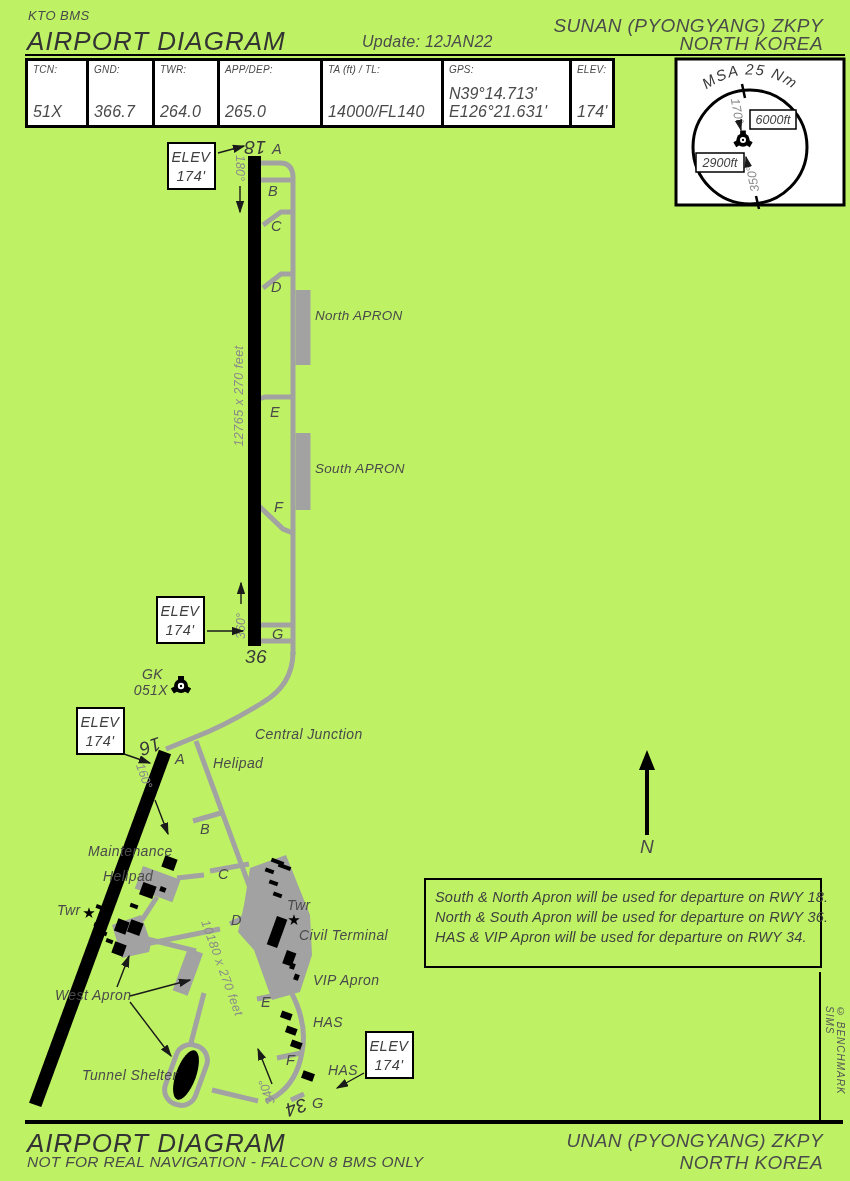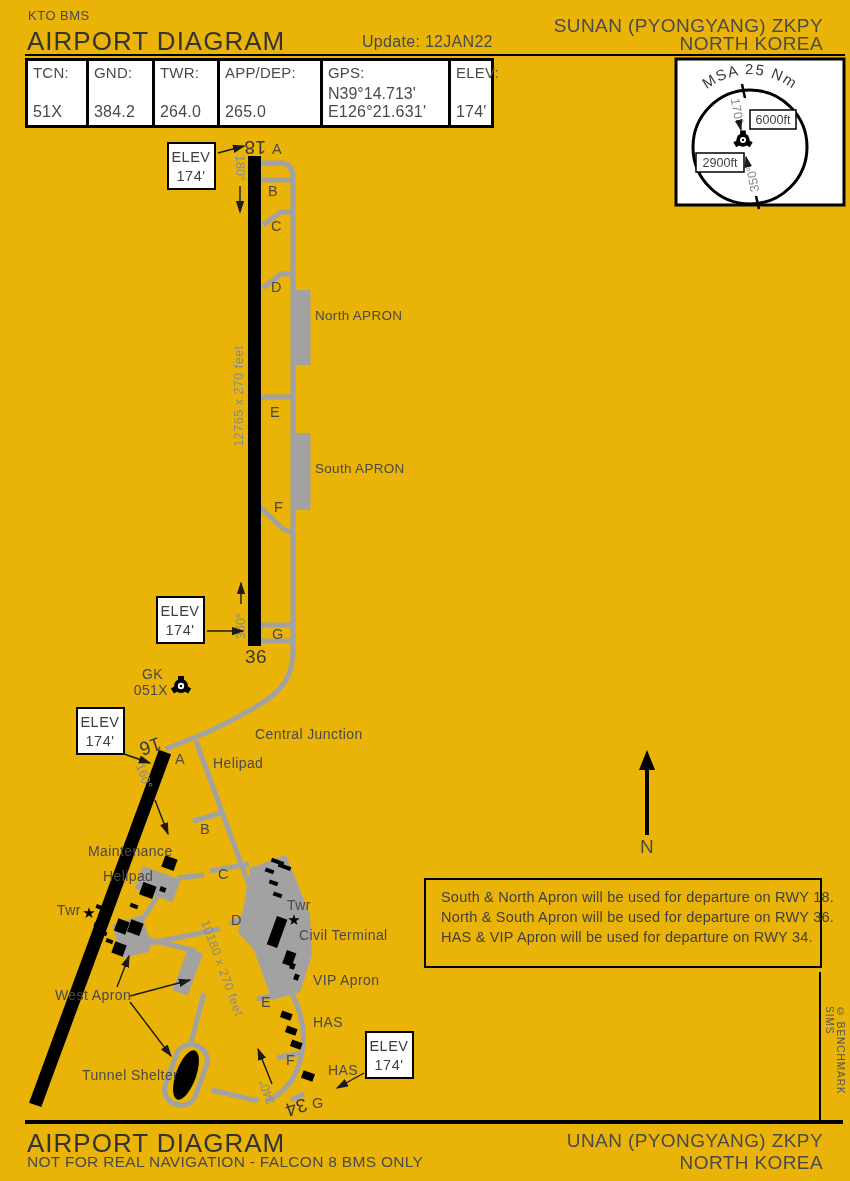--- a/index.html
+++ b/index.html
@@ -1,35 +1,35 @@
 <!DOCTYPE html>
 <html><head>
 <meta charset="utf-8">
 <style>
   html,body{margin:0;padding:0;background:#fff;}
   body{font-family:"Liberation Sans","DejaVu Sans",sans-serif;color:#3f3f3f;}
-  #page{position:relative;width:850px;height:1181px;background:#eab308;overflow:hidden;}
+  #page{position:relative;width:850px;height:1181px;background:#bef264;overflow:hidden;font-style:italic;}
   .abs{position:absolute;}
   
   .brand{left:28px;top:8px;font-size:13px;letter-spacing:.5px;color:#4a4a4a;}
   .title{left:27px;top:26px;font-size:26px;letter-spacing:1px;color:#333;}
   .update{left:362px;top:33px;font-size:16px;color:#4a4a4a;letter-spacing:.3px;}
   .hdr-right{right:27px;text-align:right;font-size:19px;color:#4a4a4a;letter-spacing:.4px;}
   .h-airport{top:15px;}
   .h-country{top:33px;}
   .hline{left:25px;top:54px;width:820px;height:2px;background:#000;}
   
   .itable{left:25px;top:58px;display:flex;height:70px;}
   .cell{box-sizing:border-box;border:3px solid #000;margin-left:-3px;position:relative;background:#fff;}
   .cell:first-child{margin-left:0;}
-  .cl{font-size:15px;color:#4a4a4a;padding:3px 0 0 5px;white-space:nowrap;letter-spacing:.2px;}
+  .cl{font-size:10px;color:#4a4a4a;padding:3px 0 0 5px;white-space:nowrap;letter-spacing:.2px;}
   .cv{position:absolute;left:5px;bottom:4px;font-size:16px;color:#4a4a4a;white-space:nowrap;letter-spacing:.2px;}
   .cv2{position:absolute;left:5px;bottom:22px;font-size:16px;color:#4a4a4a;white-space:nowrap;}
   
-  .notes{left:424px;top:878px;width:398px;height:90px;box-sizing:border-box;border:2px solid #000;padding:7px 0 0 15px;}
+  .notes{left:424px;top:878px;width:398px;height:90px;box-sizing:border-box;border:2px solid #000;padding:7px 0 0 9px;}
   .notes div{font-size:14.5px;line-height:20px;color:#3f3f3f;letter-spacing:.2px;white-space:nowrap;}
   
   .fline{left:25px;top:1120px;width:818px;height:4px;background:#000;}
   .f-title{left:27px;top:1128px;font-size:26px;letter-spacing:1px;color:#333;}
   .f-sub{left:27px;top:1153px;font-size:15.5px;color:#4a4a4a;letter-spacing:.3px;}
   .f-right{right:27px;text-align:right;font-size:19px;color:#4a4a4a;letter-spacing:.4px;}
   .f-airport{top:1130px;}
   .f-country{top:1152px;}
   .vline{left:819px;top:972px;width:2px;height:148px;background:#000;}
   .copyright{left:824px;top:1006px;height:112px;writing-mode:vertical-rl;font-size:10px;color:#555;letter-spacing:1px;}
@@ -57,29 +57,33 @@
   <div class="abs hdr-right h-country">NORTH KOREA</div>
   <div class="abs hline"></div>
 
   <div class="abs itable">
     <div class="cell" style="width:64px">
       <div class="cl">TCN:</div>
       <div class="cv">51X</div>
     </div>
     <div class="cell" style="width:69px">
       <div class="cl">GND:</div>
-      <div class="cv">384.2</div>
+      <div class="cv">366.7</div>
     </div>
     <div class="cell" style="width:68px">
       <div class="cl">TWR:</div>
       <div class="cv">264.0</div>
     </div>
     <div class="cell" style="width:106px">
       <div class="cl">APP/DEP:</div>
       <div class="cv">265.0</div>
+    </div>
+    <div class="cell" style="width:124px">
+      <div class="cl">TA (ft) / TL:</div>
+      <div class="cv">14000/FL140</div>
     </div>
     <div class="cell" style="width:131px">
       <div class="cl">GPS:</div>
       <div class="cv2">N39°14.713'</div>
       <div class="cv">E126°21.631'</div>
     </div>
     <div class="cell" style="width:46px">
       <div class="cl">ELEV:</div>
       <div class="cv">174'</div>
     </div>

